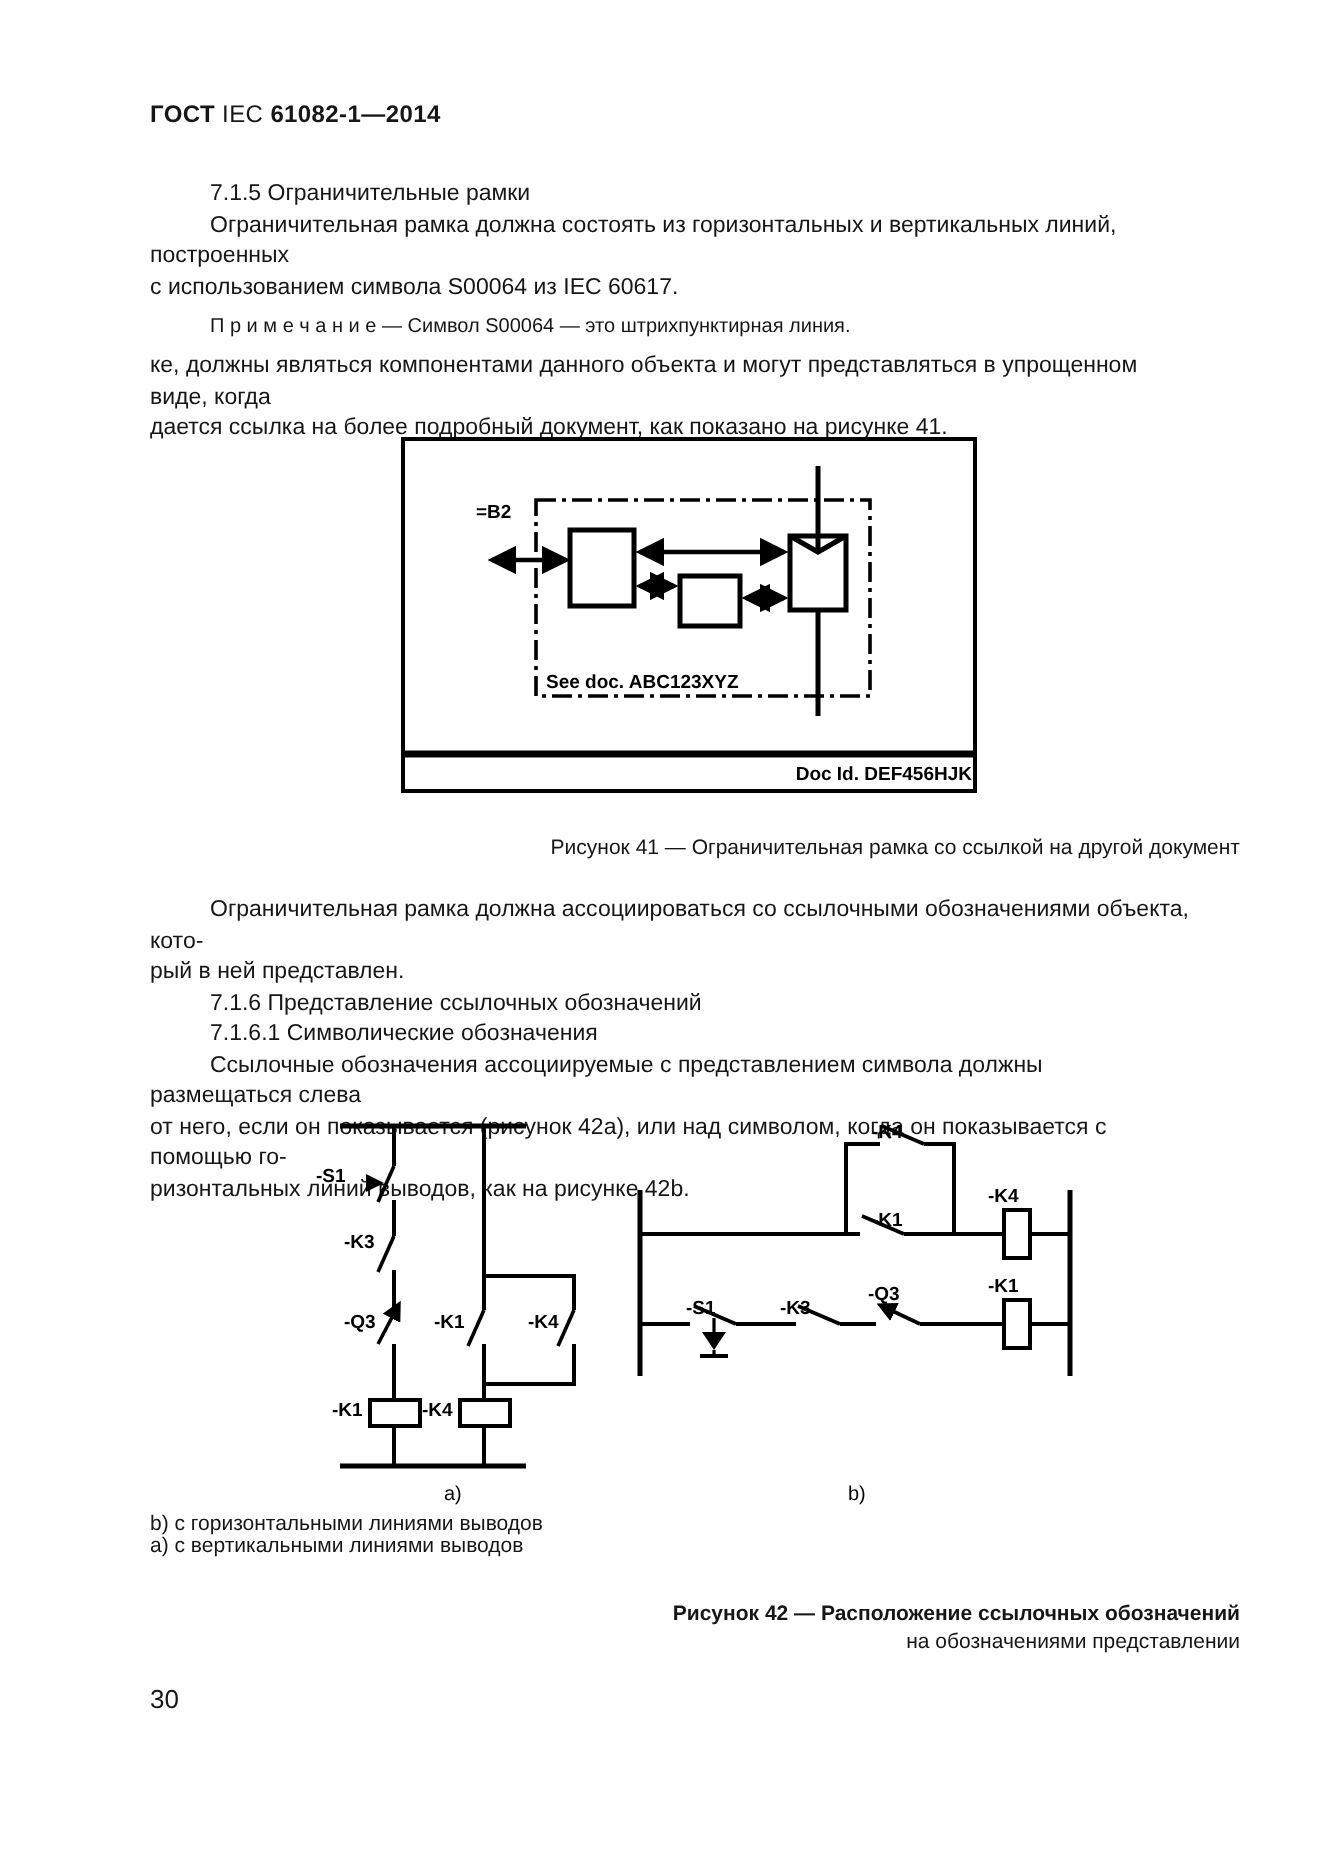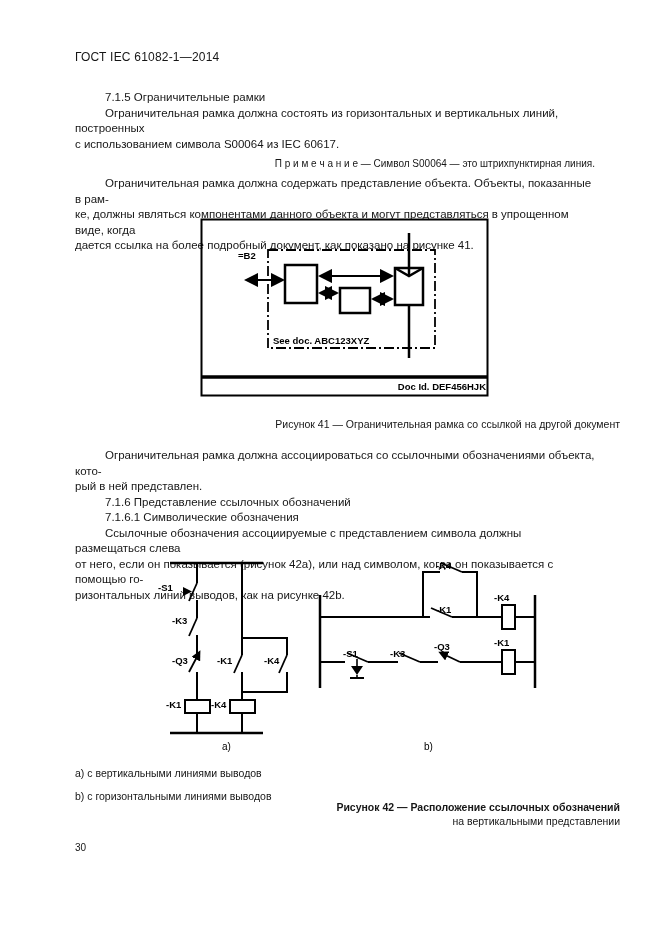--- a/index.html
+++ b/index.html
@@ -2,35 +2,35 @@
 <html><head>
 <meta charset="utf-8">
 <style>
   html,body{margin:0;padding:0;}
   body{
     width:661px;height:935px;position:relative;background:#ffffff;
     font-family:"Liberation Sans", sans-serif;color:#161616;overflow:hidden;
   }
   .abs{position:absolute;}
   .hdr{left:75px;top:50px;font-size:12px;letter-spacing:.2px;}
-  .hdr b{font-weight:400;}
+  .hdr b{font-weight:700;}
   .tb{left:75px;width:520px;font-size:11.5px;line-height:15.5px;}
   .tb1{top:90px;}
   .tb2{top:448px;}
   .ind{text-indent:30px;}
   .bold{font-weight:400;}
-  .note{font-size:10px;line-height:14px;margin:5px 0 5px 0;text-indent:30px;text-align:right;}
+  .note{font-size:10px;line-height:14px;margin:5px 0 5px 0;text-indent:30px;}
   .cap{left:75px;width:545px;text-align:right;font-size:10.5px;line-height:14px;}
   .cap41{top:417px;}
   .cap42a{top:800px;font-weight:bold;}
   .cap42b{top:814px;}
   .legend{left:75px;font-size:10.5px;line-height:15px;}
   .lega{top:766px;}
-  .legb{top:789px;}
-  .pagenum{left:75px;top:842px;font-size:10px;}
+  .legb{top:755px;}
+  .pagenum{left:75px;top:842px;font-size:13px;}
   .fig41{left:200px;top:218px;}
   .fig42{left:140px;top:558px;}
   svg{display:block;}
   svg text{font-family:"Liberation Sans", sans-serif;font-weight:700;fill:#000;}
   .flbl{font-size:9.5px;}
   .fsub{font-size:10px;font-weight:400;}
 </style>
 </head>
 <body>
 
@@ -38,21 +38,20 @@
   <b>ГОСТ</b>
   <span>IEC</span>
   <b>61082-1—2014</b>
 </div>
 
 <div class="abs tb tb1">
   <div class="ind bold">7.1.5  Ограничительные рамки</div>
   <div class="ind">Ограничительная рамка должна состоять из горизонтальных и вертикальных линий, построенных</div>
   <div>с использованием символа S00064 из IEC 60617.</div>
   <div class="note">П р и м е ч а н и е   — Символ S00064 — это штрихпунктирная линия.</div>
-  <div class="ind">Ограничительная рамка должна содержать представление объекта. Объекты, показанные в рам-</div>
   <div>ке, должны являться компонентами данного объекта и могут представляться в упрощенном виде, когда</div>
   <div>дается ссылка на более подробный документ, как показано на рисунке 41.</div>
 </div>
 
 <div class="abs fig41">
   <svg width="290" height="180" viewBox="0 0 290 180">
     <defs>
       <marker id="ah" viewBox="0 0 10 10" refX="8.5" refY="5" markerWidth="6.5" markerHeight="6.5" orient="auto-start-reverse">
         <path d="M0,0 L10,5 L0,10 z" fill="#000"></path>
       </marker>
@@ -209,15 +208,15 @@
     <text class="flbl" x="250" y="99">-K3</text>
     <text class="flbl" x="294" y="92">-Q3</text>
     <text class="flbl" x="354" y="88">-K1</text>
     <text class="fsub" x="284" y="192">b)</text>
   </svg>
 </div>
 
 <div class="abs legend lega">a) с вертикальными линиями выводов</div>
 <div class="abs legend legb">b) с горизонтальными линиями выводов</div>
 <div class="abs cap cap42a">Рисунок 42 — Расположение ссылочных обозначений</div>
-<div class="abs cap cap42b">на вертикальными представлении</div>
+<div class="abs cap cap42b">на обозначениями представлении</div>
 
 <div class="abs pagenum">30</div>
 
 </body></html>

